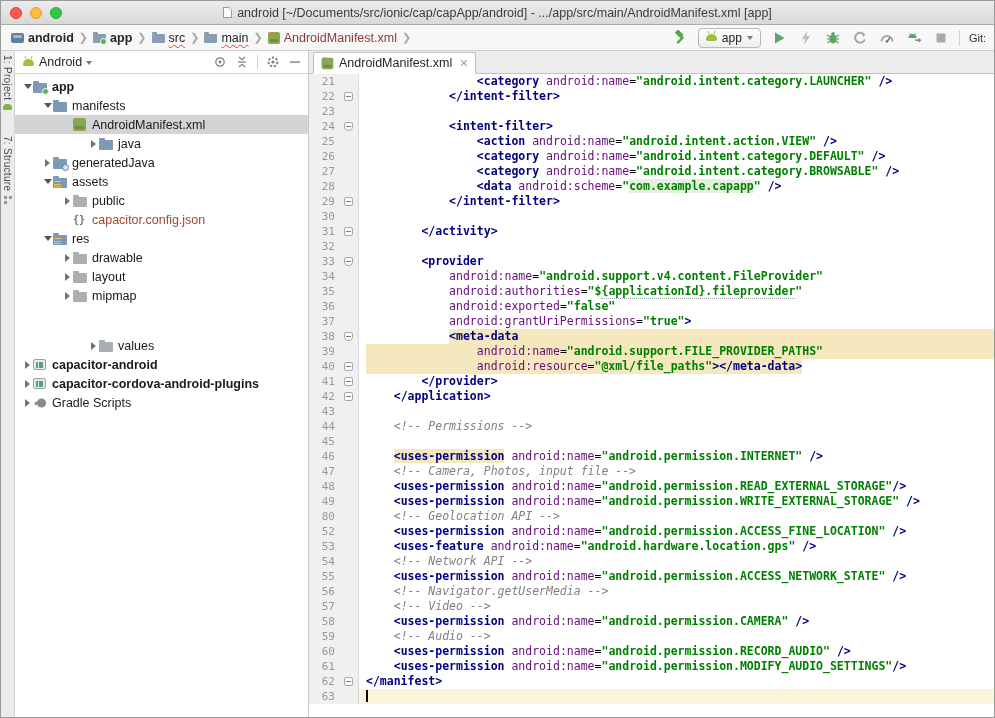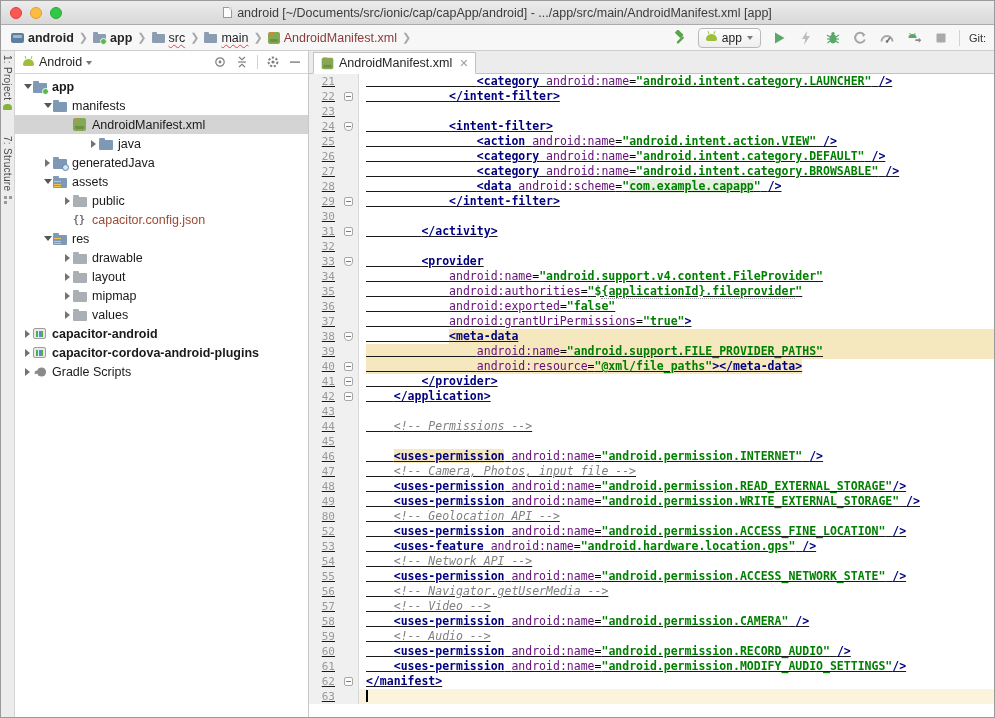--- a/index.html
+++ b/index.html
@@ -95,21 +95,21 @@
   .if-module::after { content:""; position:absolute; left:2px; bottom:1px; width:7px; height:6px;
       background:linear-gradient(to right,#4caf50 0 2px,transparent 2px 2.5px,#4a90d9 2.5px 4.5px,transparent 4.5px 5px,#4caf50 5px 7px); }
 
   
   .editor { flex:1; display:flex; flex-direction:column; min-width:0; background:#fff; }
   .tabbar { height:23px; flex:0 0 23px; background:#ececec; border-bottom:1px solid #c2c2c2; display:flex; align-items:flex-end; padding-left:4px; }
   .tab { height:22px; margin-bottom:-1px; background:#fff; border:1px solid #c2c2c2; border-bottom:1px solid #fff; display:flex; align-items:center; gap:5px; padding:0 7px; z-index:2; }
   .tab .tab-label { font-size:12.5px; color:#262626; }
   .tab .close { color:#9e9e9e; font-size:11px; margin-left:2px; }
 
-  .code-area { flex:1; overflow:hidden; font-family:"DejaVu Sans Mono", monospace; font-size:11.5px; line-height:15px;text-decoration:underline; }
+  .code-area { flex:1; overflow:hidden; font-family:"DejaVu Sans Mono", monospace; font-size:11.5px; line-height:15px; }
   .code-line { display:flex; height:15px; }
   .ln { width:31px; flex:0 0 31px; text-align:right; padding-right:5px; color:#999; background:#f0f0f0; font-size:11px; }
   .fold { width:19px; flex:0 0 19px; background:#f0f0f0; border-right:1px solid #d9d9d9; position:relative; }
   .fm { position:absolute; left:4px; top:3px; width:9px; height:9px; background:#fcfcfc; border:1px solid #a8a8a8; border-radius:2px; }
   .fm::before { content:""; position:absolute; left:1px; right:1px; top:3px; height:1px; background:#7c7c7c; }
   .fm.start { border-radius:2px 2px 4px 4px; }
   .cc { position:relative; flex:1; white-space:pre; padding-left:7px; min-width:0; }
   .cc .reltext { position:relative; z-index:1; }
   .occ { position:absolute; top:0; bottom:0; background:var(--occ,#f5e7be); z-index:0; }
   .cc.caret-line { background:var(--caretline,#fcf3dc); }
@@ -381,21 +381,21 @@
           </div>
           <div class="trow" style="padding-left: 47px;">
             <span class="arrow">
               <span class="tri-closed"></span>
             </span>
             <span class="ticon">
               <span class="tf grey"></span>
             </span>
             <span class="tlabel">mipmap</span>
           </div>
-          <div class="trow" style="padding-left: 47px;">
+          <div class="trow" style="padding-left: 73px; margin-top: 31px;">
             <span class="arrow">
               <span class="tri-closed"></span>
             </span>
             <span class="ticon">
               <span class="tf grey"></span>
             </span>
             <span class="tlabel">values</span>
           </div>
           <div class="trow bold" style="padding-left: 7px;">
             <span class="arrow">

